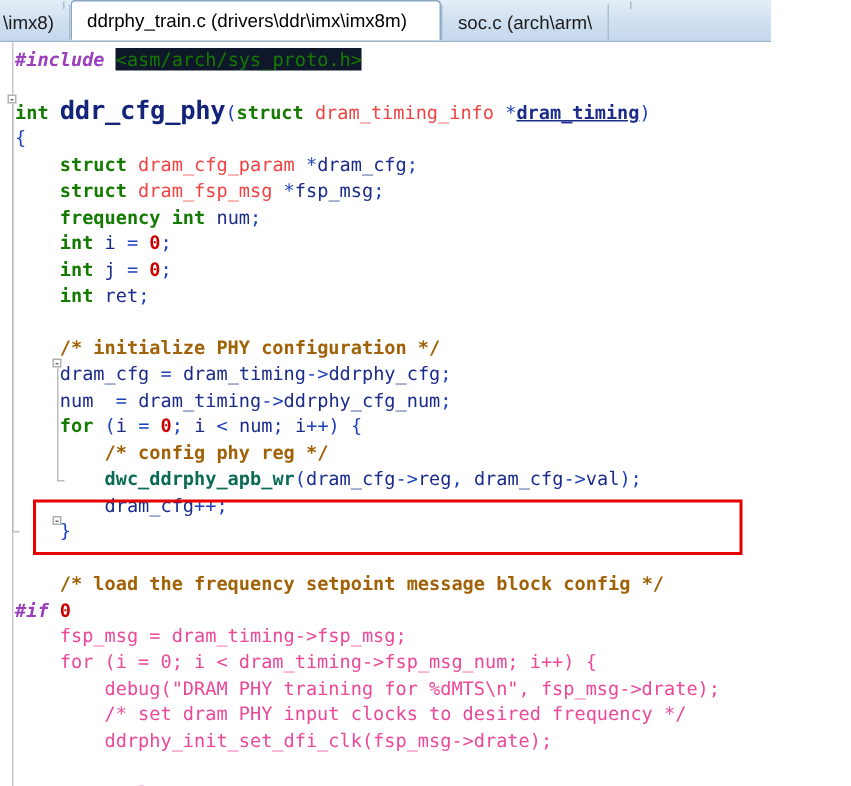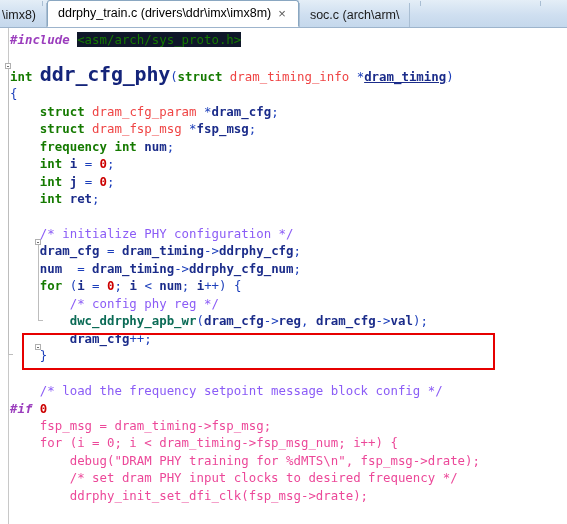--- a/index.html
+++ b/index.html
@@ -21,21 +21,21 @@
     width: 567px;
     height: 524px;
     background: #ffffff;
     overflow: hidden;
   }
 
   
   .tabbar {
     position: absolute;
     left: 0; top: 0;
-    width: 567px;
+    width: 514px;
     height: 28px;
     background: #d9e6f2;
     background: linear-gradient(to bottom, #e4eef7 0%, #cfdff0 55%, #c5d8ec 100%);
     border-bottom: 1px solid #9db4cc;
     box-sizing: border-box;
     display: flex;
     align-items: flex-end;
     overflow: hidden;
     white-space: nowrap;
   }
@@ -62,23 +62,24 @@
   }
   .tab.active {
     background: #ffffff;
     height: 27px;
     line-height: 27px;
     border: 1px solid #8aa7c1;
     border-bottom: 1px solid #ffffff;
     border-top-left-radius: 3px;
     border-top-right-radius: 3px;
     color: #000000;
-    padding-right: 12px;
+    padding-right: 22px;
     z-index: 3;
     box-shadow: 0 -1px 0 #ffffff inset;
+    flex-direction: column;
   }
   .tab-label { display: inline-block; }
   .tab-close {
     display: inline-block;
     margin-left: 7px;
     font-size: 13px;
     color: #5a5a5a;
     line-height: 12px;
     cursor: pointer;
   }
@@ -116,29 +117,29 @@
     font-size: 12.4px;
     line-height: 17.45px;
     color: #000000;
     white-space: pre;
     position: relative;
   }
 
   
   .kw      { color: #157a00; font-weight: bold; }      
   .type    { color: #ef4444; }                          
-  .ident   { color: #1b2c8a; font-weight: bold; }       
+  .ident   { color: #1b2c8a; font-weight: normal; }       
   .ident-u { color: #1b2c8a; font-weight: bold; text-decoration: underline; }
   .fn      { color: #0b6b56; font-weight: bold; }       
-  .cmt     { color: #8b5cf6; }                          
+  .cmt     { color: #a16207; font-weight: bold; }                          
   .pre     { color: #9b3dbd; font-weight: bold; font-style: italic; }       
   .num     { color: #cc0000; font-weight: bold; }       
   .punct   { color: #1c3fbb; }
   .inc-hl  { background: #0f172a; color: #157a00; }
-  .bigfn   { color: #14247a; font-weight: bold; font-size: 20px; letter-spacing: -0.2px; }
+  .bigfn   { color: #14247a; font-weight: bold; font-size: 17px; letter-spacing: -0.2px; }
   .dim     { color: #ec4899; }                          
 
   
   .fold {
     position: absolute;
     width: 6px;
     height: 6px;
     border: 1px solid #b0b0b0;
     background: #ffffff;
     box-sizing: border-box;

